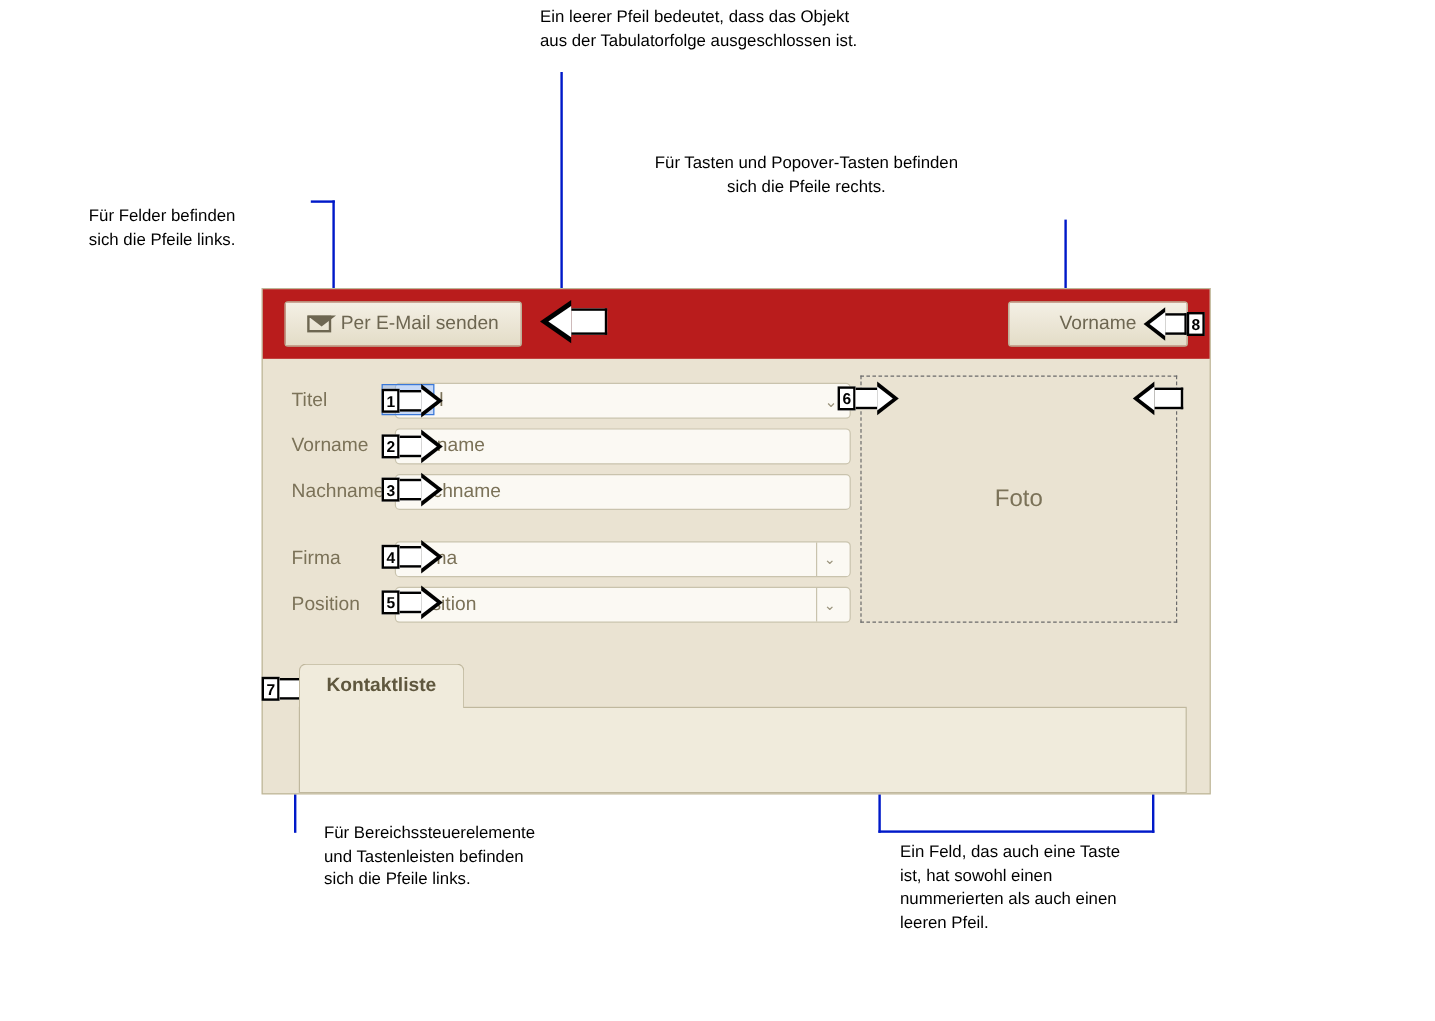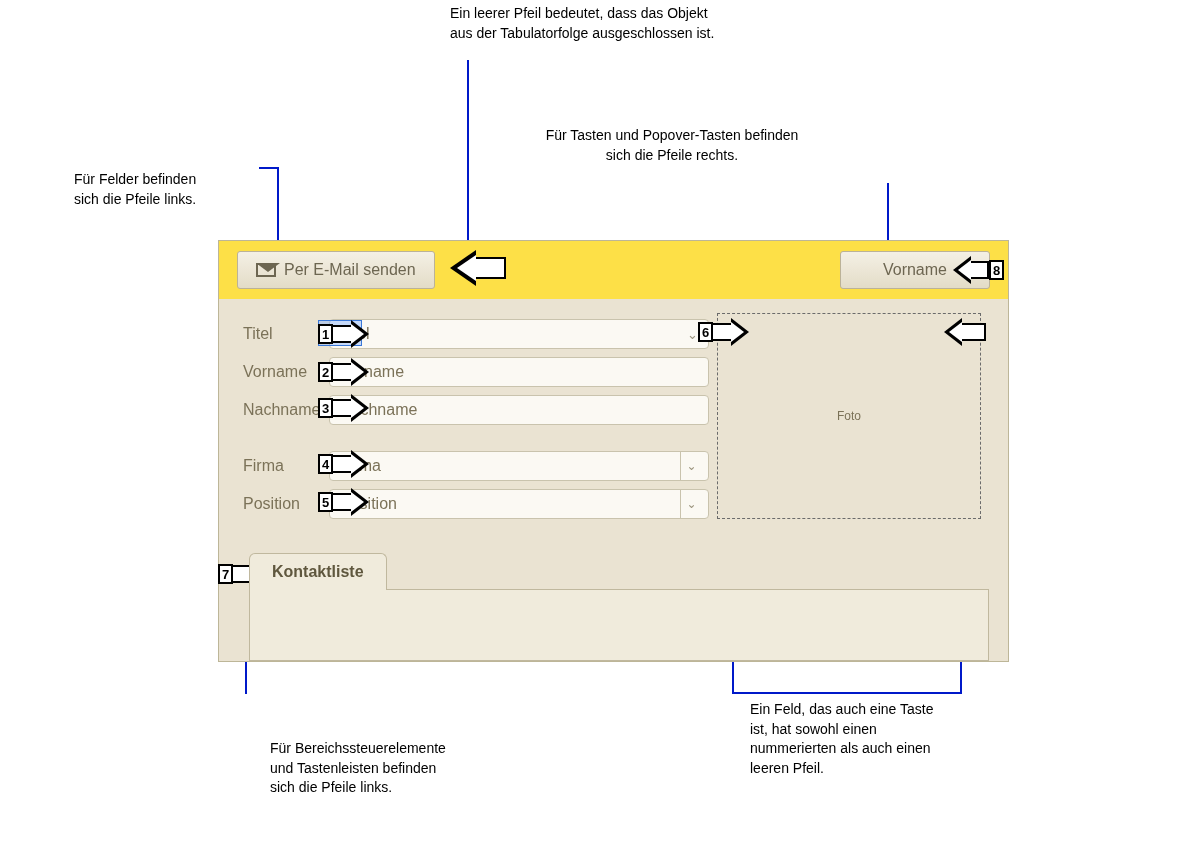--- a/index.html
+++ b/index.html
@@ -26,21 +26,21 @@
     position: absolute;
     left: 218px;
     top: 240px;
     width: 791px;
     height: 422px;
     background: #eae3d2;
     border: 1px solid #bdb698;
   }
   .toolbar {
     height: 58px;
-    background: #fde047;
+    background: #b91c1c;
     display: flex;
     align-items: center;
     padding: 0 18px;
     justify-content: space-between;
   }
   .tbtn {
     border: 1px solid #bbb298;
     background: linear-gradient(#f4f0e5, #e3dcc7);
     border-radius: 3px;
     height: 38px;
@@ -118,21 +118,21 @@
     position: absolute;
     left: 498px;
     top: 14px;
     width: 264px;
     height: 206px;
     border: 1px dashed #6b6b6b;
     display: flex;
     align-items: center;
     justify-content: center;
     color: #7b7258;
-    font-size: 12px;
+    font-size: 20px;
   }
   .tabs {
     position: absolute;
     left: 30px;
     top: 312px;
     display: flex;
     width: 740px;
   }
   .tab {
     padding: 9px 22px;
@@ -258,21 +258,21 @@
     border:1px solid #3a78d8;
     pointer-events:none;
   }
 </style>
 </head>
 <body>
 
 <div class="callout" style="left:450px; top:4px; width:500px;">Ein leerer Pfeil bedeutet, dass das Objekt<br>aus der Tabulatorfolge ausgeschlossen ist.</div>
 <div class="callout" style="left:74px; top:126px; width:230px;margin-top:44px;">Für Felder befinden<br>sich die Pfeile links.</div>
 <div class="callout" style="left:442px; top:126px; width:460px; text-align:center;">Für Tasten und Popover-Tasten befinden<br>sich die Pfeile rechts.</div>
-<div class="callout" style="left:270px; top:739px; width:320px;">Für Bereichssteuerelemente<br>und Tastenleisten befinden<br>sich die Pfeile links.</div>
+<div class="callout" style="left:270px; top:684px; width:320px;">Für Bereichssteuerelemente<br>und Tastenleisten befinden<br>sich die Pfeile links.</div>
 <div class="callout" style="left:750px; top:700px; width:330px;">Ein Feld, das auch eine Taste<br>ist, hat sowohl einen<br>nummerierten als auch einen<br>leeren Pfeil.</div>
 
 <div class="callout-line" style="left:467px; top:60px; width:2px; height:208px;"></div>
 <div class="callout-line" style="left:276px; top:168px; width:2px; height:0px;"></div>
 <div class="callout-line" style="left:259px; top:167px; width:20px; height:2px;"></div>
 <div class="callout-line" style="left:277px; top:167px; width:2px; height:164px;"></div>
 <div class="callout-line" style="left:277px; top:329px; width:60px; height:2px;"></div>
 <div class="callout-line" style="left:887px; top:183px; width:2px; height:75px;"></div>
 <div class="callout-line" style="left:245px; top:578px; width:2px; height:116px;"></div>
 <div class="callout-line" style="left:732px; top:340px; width:2px; height:354px;"></div>

